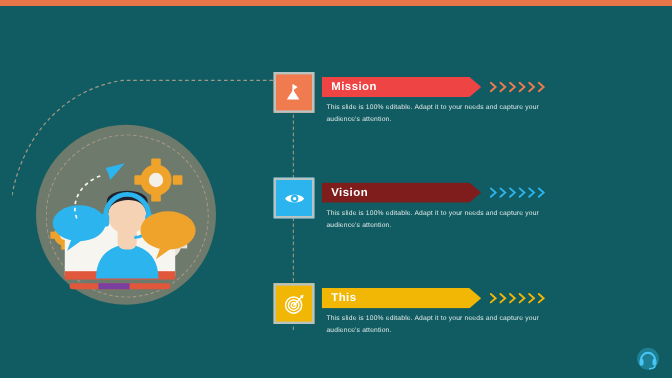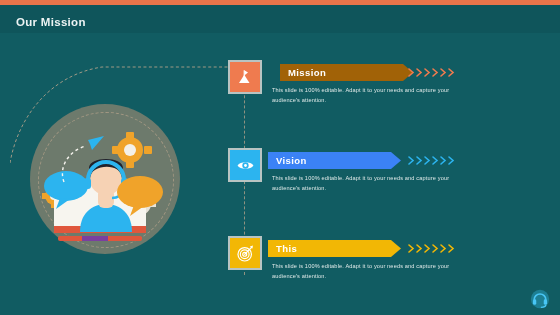--- a/index.html
+++ b/index.html
@@ -81,23 +81,20 @@
     position:absolute;right:10px;bottom:6px;width:20px;height:20px;
   }
 </style>
 </head>
 <body>
 
 <div class="slide">
 
   <div class="top-strip"></div>
 
-  <div class="header">
-    <div class="page-title">Our Mission</div>
-  </div>
 
   <svg class="curve-svg" viewBox="0 0 240 110" fill="none">
     <path d="M0 108 C 8 62, 40 20, 92 12 L 232 12" stroke="#b9a48c" stroke-width="1" stroke-dasharray="3 2.4" fill="none" opacity="0.85"></path>
   </svg>
 
   <div class="spine"></div>
 
   <div class="illus-wrap">
     <div class="illus-circle"></div>
     <div class="illus-ring"></div>
@@ -159,21 +156,21 @@
   </div>
 
   <div class="row row-1">
     <div class="icon-box" style="background:#ef7b4f;">
       <svg width="18" height="18" viewBox="0 0 24 24">
         <path d="M11 3 L11 10 L16 6 Z" fill="#ffffff"></path>
         <rect x="10.2" y="3" width="1.3" height="9" fill="#ffffff"></rect>
         <path d="M4 20 L11 9 L18 20 Z" fill="#ffffff"></path>
       </svg>
     </div>
-    <div class="banner" style="background:#a16207;margin-left:12px;">
+    <div class="banner" style="background:#ef4444;">
       <span class="banner-label">Mission</span>
     </div>
     <div class="chevrons">
       <svg width="48" height="13" viewBox="0 0 48 13">
         <g stroke="#ef7b4f" stroke-width="1.6" fill="none" stroke-linecap="round">
           <path d="M1 3 L5 6.5 L1 10"></path>
             <path d="M9 3 L13 6.5 L9 10"></path>
           <path d="M17 3 L21 6.5 L17 10"></path>
             <path d="M25 3 L29 6.5 L25 10"></path>
           <path d="M33 3 L37 6.5 L33 10"></path>
@@ -185,21 +182,21 @@
   </div>
 
   <div class="row row-2">
     <div class="icon-box" style="background:#2cb4ef;">
       <svg width="19" height="19" viewBox="0 0 24 24">
         <path d="M2 12 C5 6.5, 19 6.5, 22 12 C19 17.5, 5 17.5, 2 12 Z" fill="#ffffff"></path>
         <circle cx="12" cy="12" r="4" fill="#2cb4ef"></circle>
         <circle cx="12" cy="12" r="1.8" fill="#ffffff"></circle>
       </svg>
     </div>
-    <div class="banner" style="background:#3b82f6;align-items:center;">
+    <div class="banner" style="background:#7f1d1d;align-items:center;">
       <span class="banner-label">Vision</span>
     </div>
     <div class="chevrons">
       <svg width="48" height="13" viewBox="0 0 48 13">
         <g stroke="#2cb4ef" stroke-width="1.6" fill="none" stroke-linecap="round">
           <path d="M1 3 L5 6.5 L1 10"></path>
             <path d="M9 3 L13 6.5 L9 10"></path>
           <path d="M17 3 L21 6.5 L17 10"></path>
             <path d="M25 3 L29 6.5 L25 10"></path>
           <path d="M33 3 L37 6.5 L33 10"></path>

